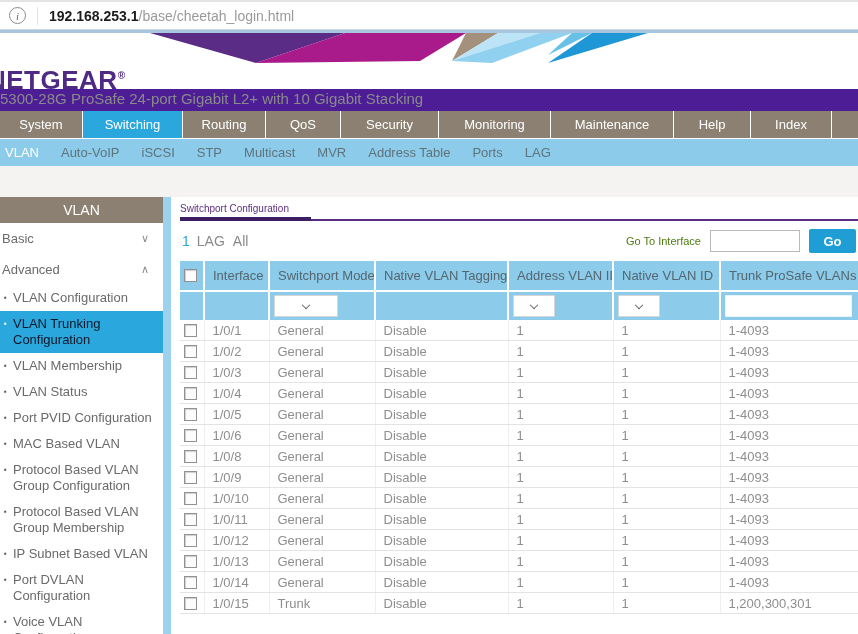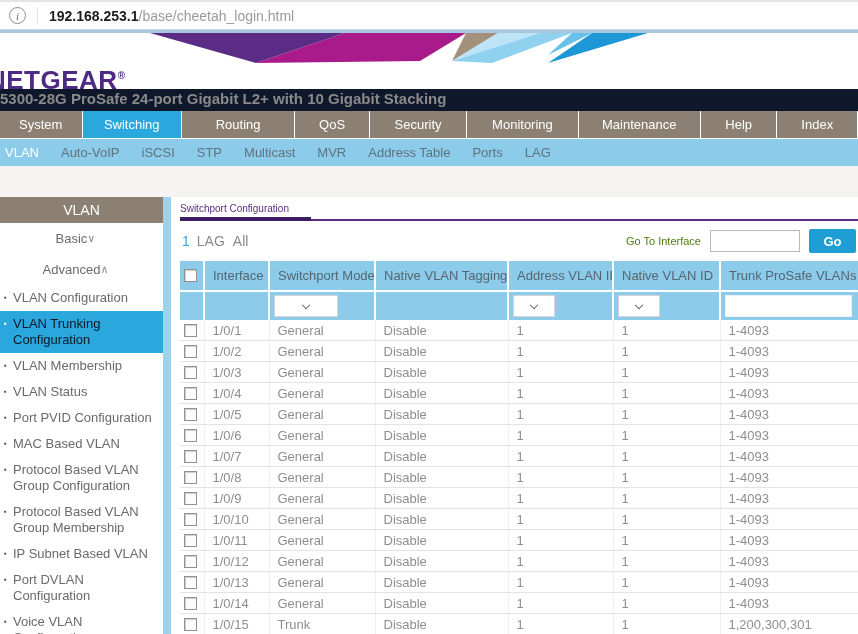--- a/index.html
+++ b/index.html
@@ -19,47 +19,47 @@
   .info-icon{width:15px;height:15px;border:1px solid #8c8c8c;border-radius:50%;display:flex;align-items:center;justify-content:center;color:#6b6b6b;font-size:11px;font-family:"Liberation Serif",serif;font-style:italic;flex:0 0 auto;cursor:pointer}
   .addr-sep{width:1px;height:18px;background:#e2e2e2;margin:0 11px}
   .url{font-size:14px;color:#9a9a9a;white-space:nowrap;cursor:text}
   .url b{color:#1c1c1c;font-weight:700}
   
   .banner{position:relative;height:30px;border-top:3px solid #a9c6df;background:#fff;overflow:hidden}
   .banner svg{position:absolute;left:0;top:0;width:100%;height:100%}
   .brandrow{height:26px;overflow:hidden;background:#fff}
   .logo{display:inline-block;margin-left:-13px;font-size:26px;line-height:25px;font-weight:700;color:var(--brand);letter-spacing:.5px}
   .logo sup{font-size:10px;font-weight:700;vertical-align:super}
-  .modelrow{height:22px;font-size:15px;line-height:20px;font-weight:700;color:#8a8a8a;background:#0f172a;white-space:nowrap}
+  .modelrow{height:22px;font-size:15px;line-height:20px;font-weight:400;color:#8a8a8a;background:#4c1d95;white-space:nowrap}
   
   .nav{height:27px;background:var(--navgray);display:flex;border-bottom:1px solid #fff}
   .nav-tabs{display:contents}
   .nav-tab{height:100%;display:flex;align-items:center;justify-content:center;color:#fff;font-size:13px;border-right:1px solid #fff;box-sizing:border-box;cursor:pointer;white-space:nowrap}
   .nav-tab:nth-child(1){width:83px}
   .nav-tab:nth-child(2){width:100px}
-  .nav-tab:nth-child(3){width:114px}
+  .nav-tab:nth-child(3){width:83px}
   .nav-tab:nth-child(4){width:75px}
   .nav-tab:nth-child(5){width:98px}
   .nav-tab:nth-child(6){width:112px}
   .nav-tab:nth-child(7){width:123px}
   .nav-tab:nth-child(8){width:77px}
   .nav-tab:nth-child(9){width:81px}
   .nav-tab.active{background:var(--accent)}
   .nav-filler{flex:1}
   
   .subnav{height:27px;background:var(--subblue);display:flex;align-items:center;font-size:13px;color:#5f737c}
   .subnav-item{padding:0 11px;cursor:pointer;white-space:nowrap}
   .subnav-item:first-child{margin-left:-6px}
   .subnav-item.active{color:#fff}
   .band{height:31px;background:#f4f3f1}
   
   .main{display:flex;height:438px;align-items:stretch}
   .sidebar{width:163px;flex:0 0 163px;overflow:hidden}
   .side-title{height:26px;background:var(--navgray);color:#fff;font-size:14px;display:flex;align-items:center;justify-content:center}
-  .side-group{display:flex;justify-content:center;align-items:center;padding:8px 14px 8px 2px;font-size:13px;color:#6a6a6a;cursor:pointer}
+  .side-group{display:flex;justify-content:space-between;align-items:center;padding:8px 14px 8px 2px;font-size:13px;color:#6a6a6a;cursor:pointer}
   .chev{color:#8a8a8a;font-size:11px}
   .side-item{position:relative;padding:5px 2px 5px 13px;font-size:13px;line-height:16px;color:#6a6a6a;cursor:pointer}
   .side-item::before{content:"\25AA";position:absolute;left:4px;top:5px;line-height:16px;font-size:8px;color:#555}
   .side-item.selected{background:var(--accent);color:#0f172a}
   .side-item.selected::before{color:#fff}
   .vdivider{width:8px;flex:0 0 8px;background:#9dd2ef}
   .content{flex:1;min-width:0;padding-left:9px;box-sizing:border-box;background:#fff}
   
   .tabrow{border-bottom:2px solid var(--titlepurple);line-height:1;padding-top:2px}
   .tab-label{display:inline-block;color:var(--titlepurple);font-size:10px;padding:3px 22px 3px 0;border-bottom:4px solid #3e1e63;margin-bottom:-2px;cursor:pointer}
@@ -292,31 +292,20 @@
     <td>General</td>
     <td>Disable</td>
     <td>1</td>
     <td>1</td>
     <td>1-4093</td>
   </tr>
             <tr>
     <td class="cb-col">
                 <div class="cb"></div>
               </td>
-    <td>1/0/7</td>
-    <td>General</td>
-    <td>Disable</td>
-    <td>1</td>
-    <td>1</td>
-    <td>1-4093</td>
-  </tr>
-            <tr>
-    <td class="cb-col">
-                <div class="cb"></div>
-              </td>
     <td>1/0/8</td>
     <td>General</td>
     <td>Disable</td>
     <td>1</td>
     <td>1</td>
     <td>1-4093</td>
   </tr>
             <tr>
     <td class="cb-col">
                 <div class="cb"></div>

